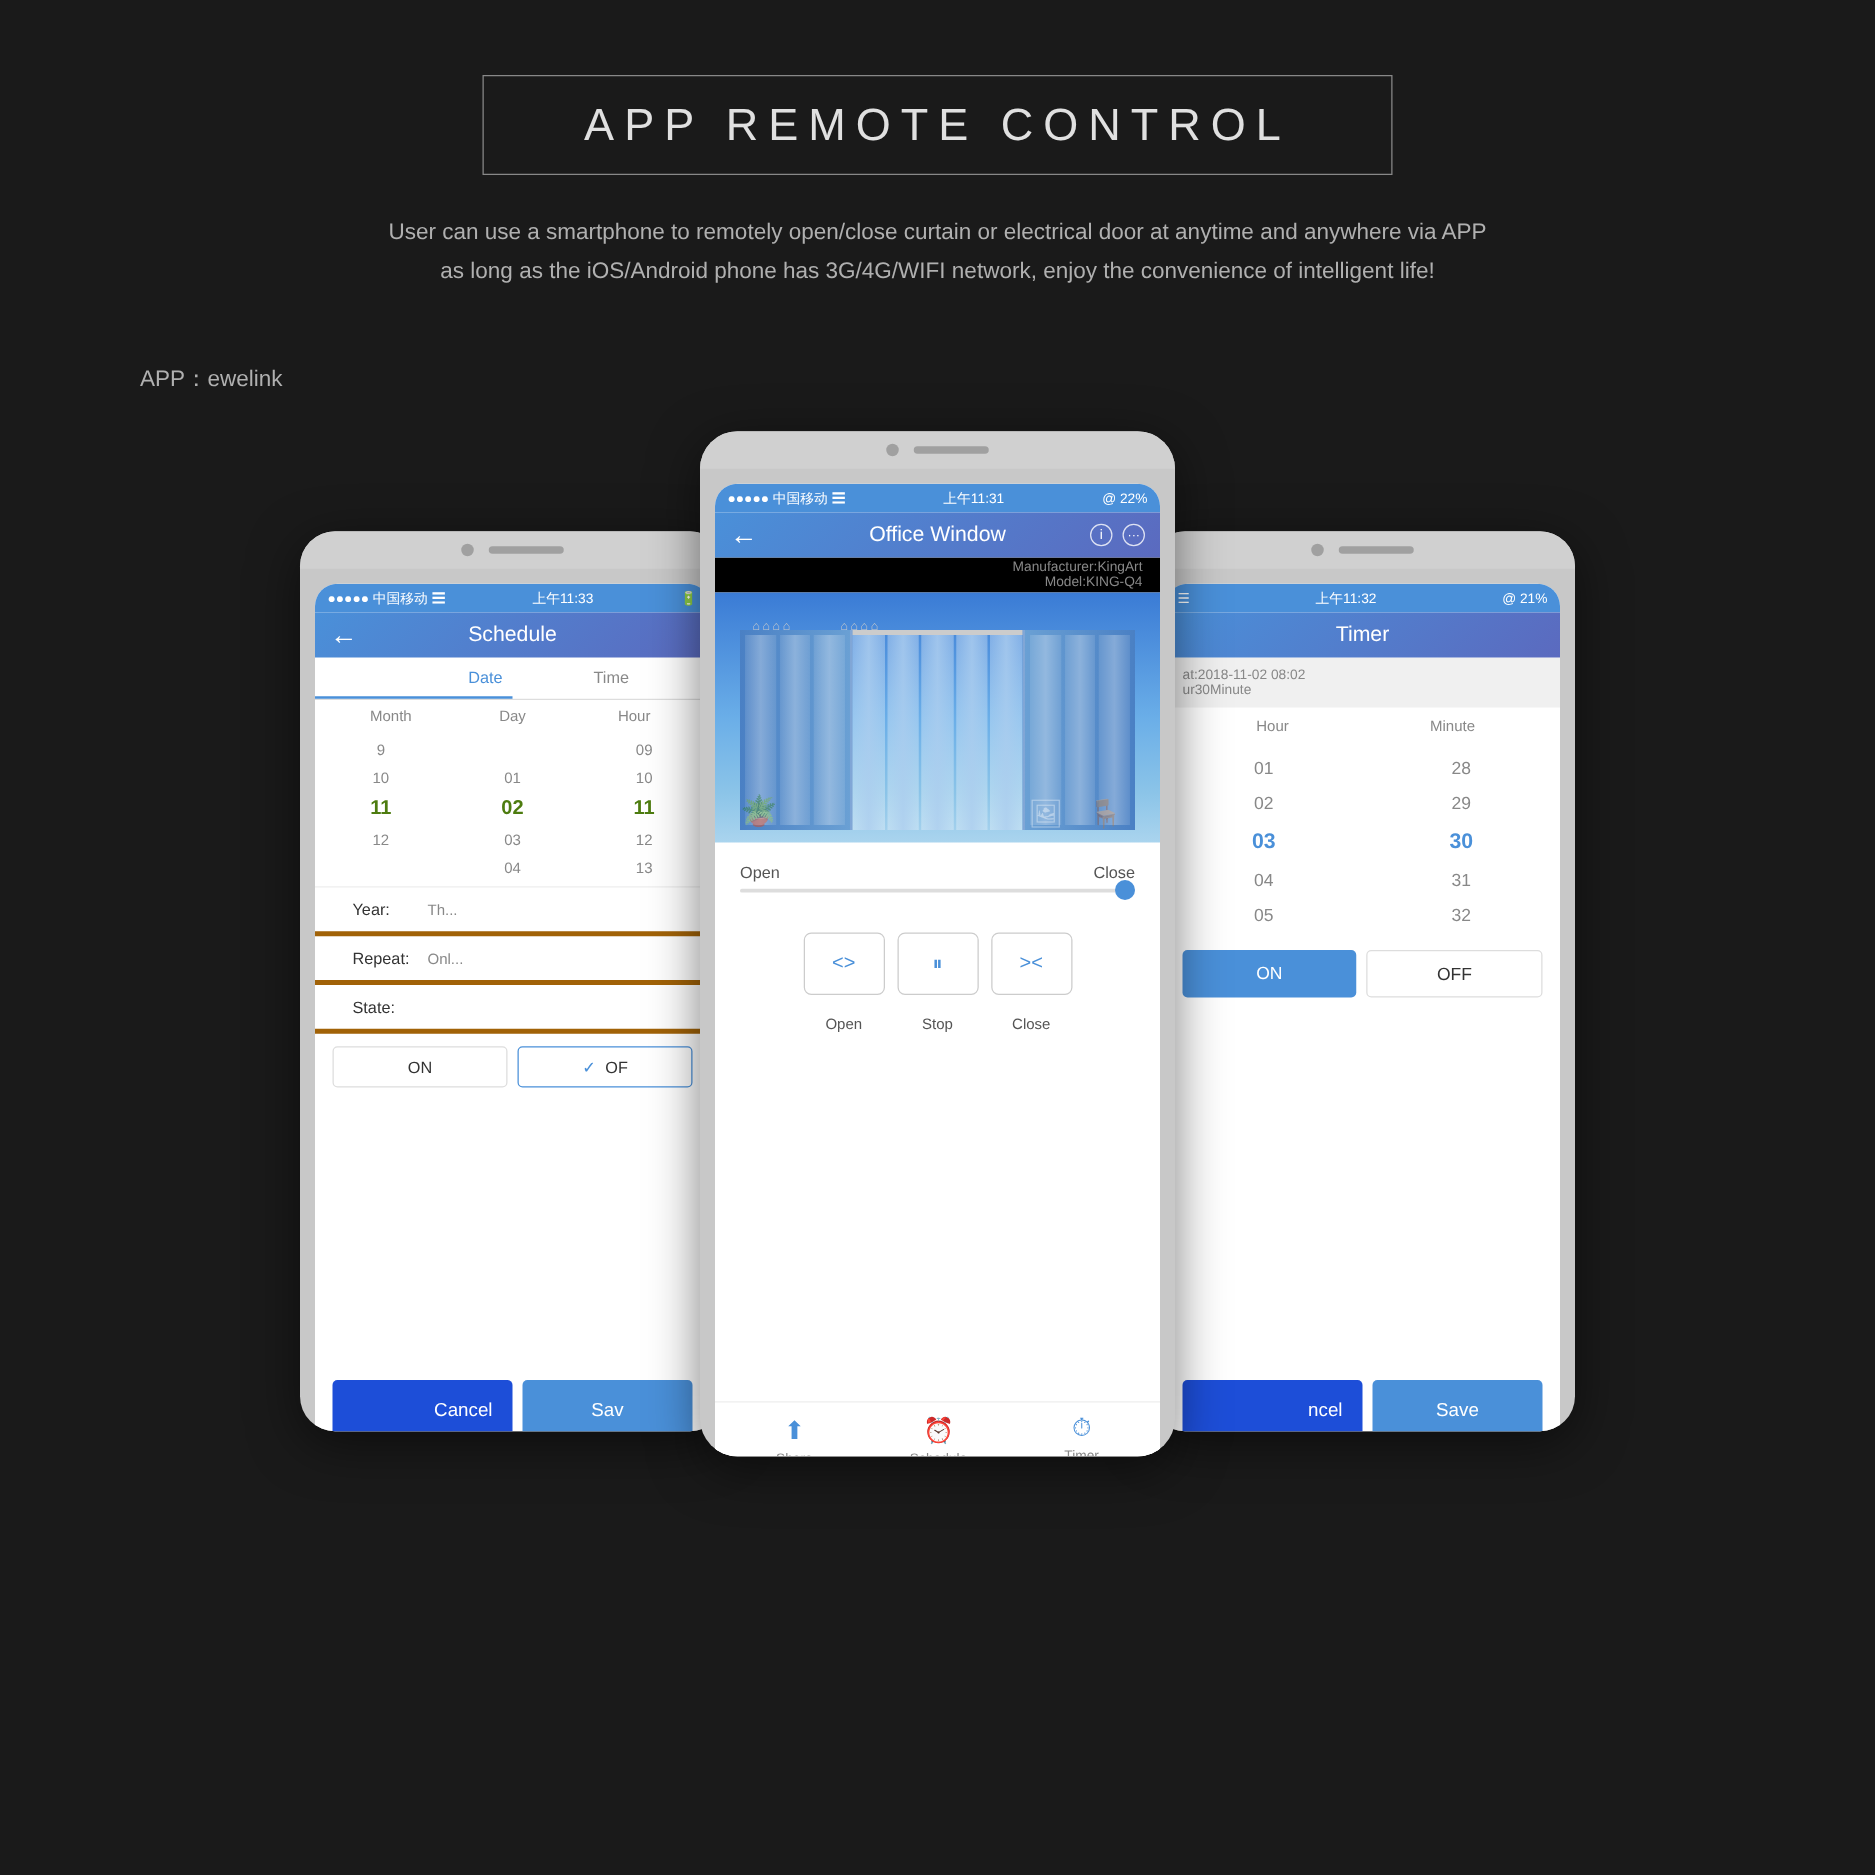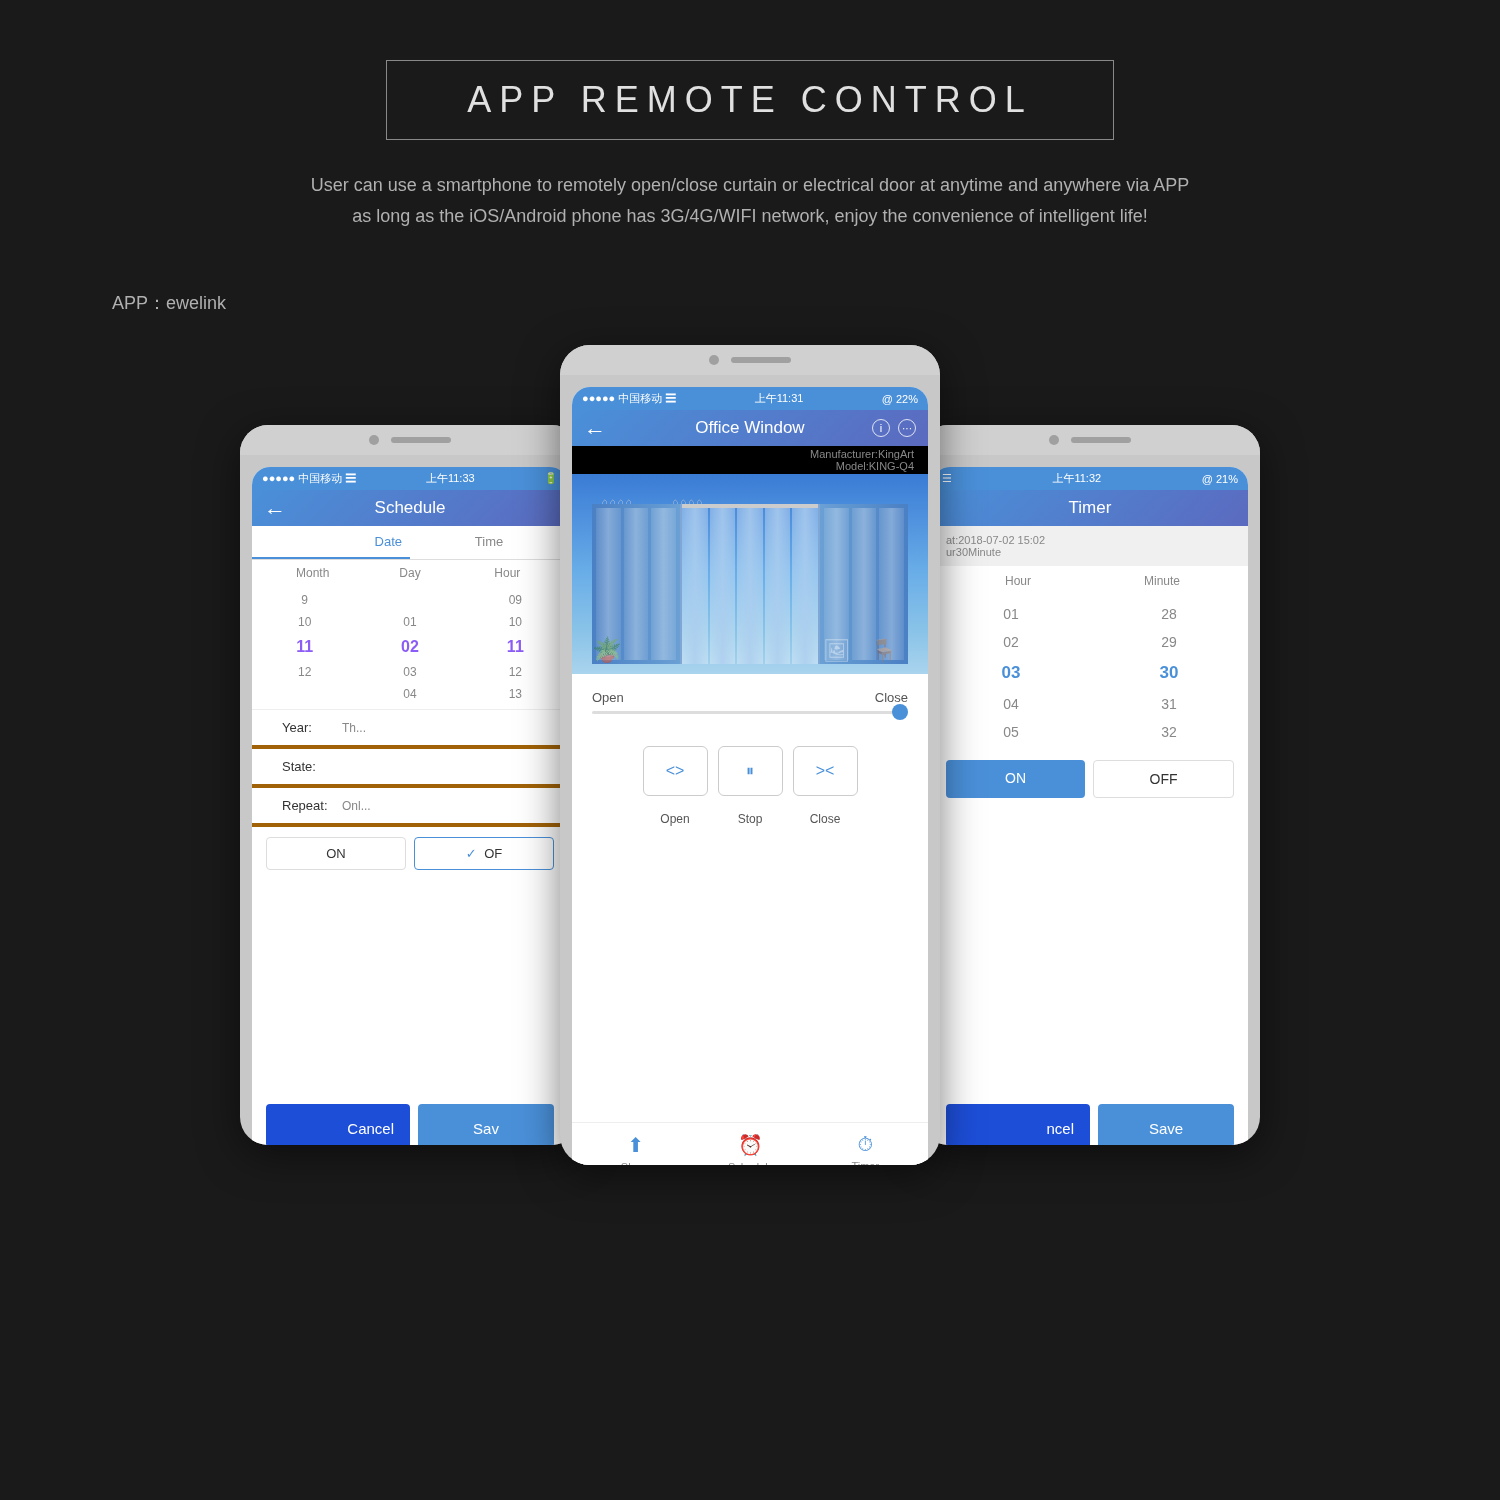--- a/index.html
+++ b/index.html
@@ -163,21 +163,21 @@
       padding: 4px 0;
       border-bottom: 1px solid #eee;
     }
     .picker-col {
       flex: 1;
       text-align: center;
       font-size: 12px;
       color: #888;
       line-height: 1.8;
     }
-    .picker-col .selected { color: #8b5cf6; font-weight: bold; font-size: 16px; }
+    .picker-col .selected { color: #4d7c0f; font-weight: bold; font-size: 16px; }
     .form-row {
       display: flex;
       align-items: center;
       padding: 10px 30px;
       border-bottom: 4px solid #a16207;
       font-size: 13px;
     }
     .form-row .label { color: #333; width: 60px; }
     .form-row .value { color: #888; font-size: 12px; }
     .state-row {
@@ -519,25 +519,25 @@
           <div>12</div>
           <div>13</div>
         </div>
       </div>
 
       <div class="form-row">
         <span class="label">Year:</span>
         <span class="value">Th...</span>
       </div>
       <div class="form-row">
-        <span class="label">State:</span>
-      </div>
-      <div class="form-row">
         <span class="label">Repeat:</span>
         <span class="value">Onl...</span>
+      </div>
+      <div class="form-row">
+        <span class="label">State:</span>
       </div>
       <div class="state-row">
         <div class="state-btn">ON</div>
         <div class="state-btn checked">
           <span style="color:#4a90d9;margin-right:4px;">✓</span>
           <span>OF</span>
         </div>
       </div>
       <div class="bottom-btns" style="margin-top:auto;">
         <button class="btn-cancel">Cancel</button>
@@ -662,21 +662,21 @@
         <span>☰</span>
         <span>上午11:32</span>
         <span>@ 21%</span>
       </div>
 
       <div class="app-gradient-header">
         <span>Timer</span>
       </div>
 
       <div class="timer-info">
-        <div>at:2018-07-02 15:02</div>
+        <div>at:2018-11-02 08:02</div>
         <div>ur30Minute</div>
       </div>
 
       <div class="time-picker-header">
         <span>Hour</span>
         <span>Minute</span>
       </div>
 
       <div class="time-picker">
         <div class="time-col">

